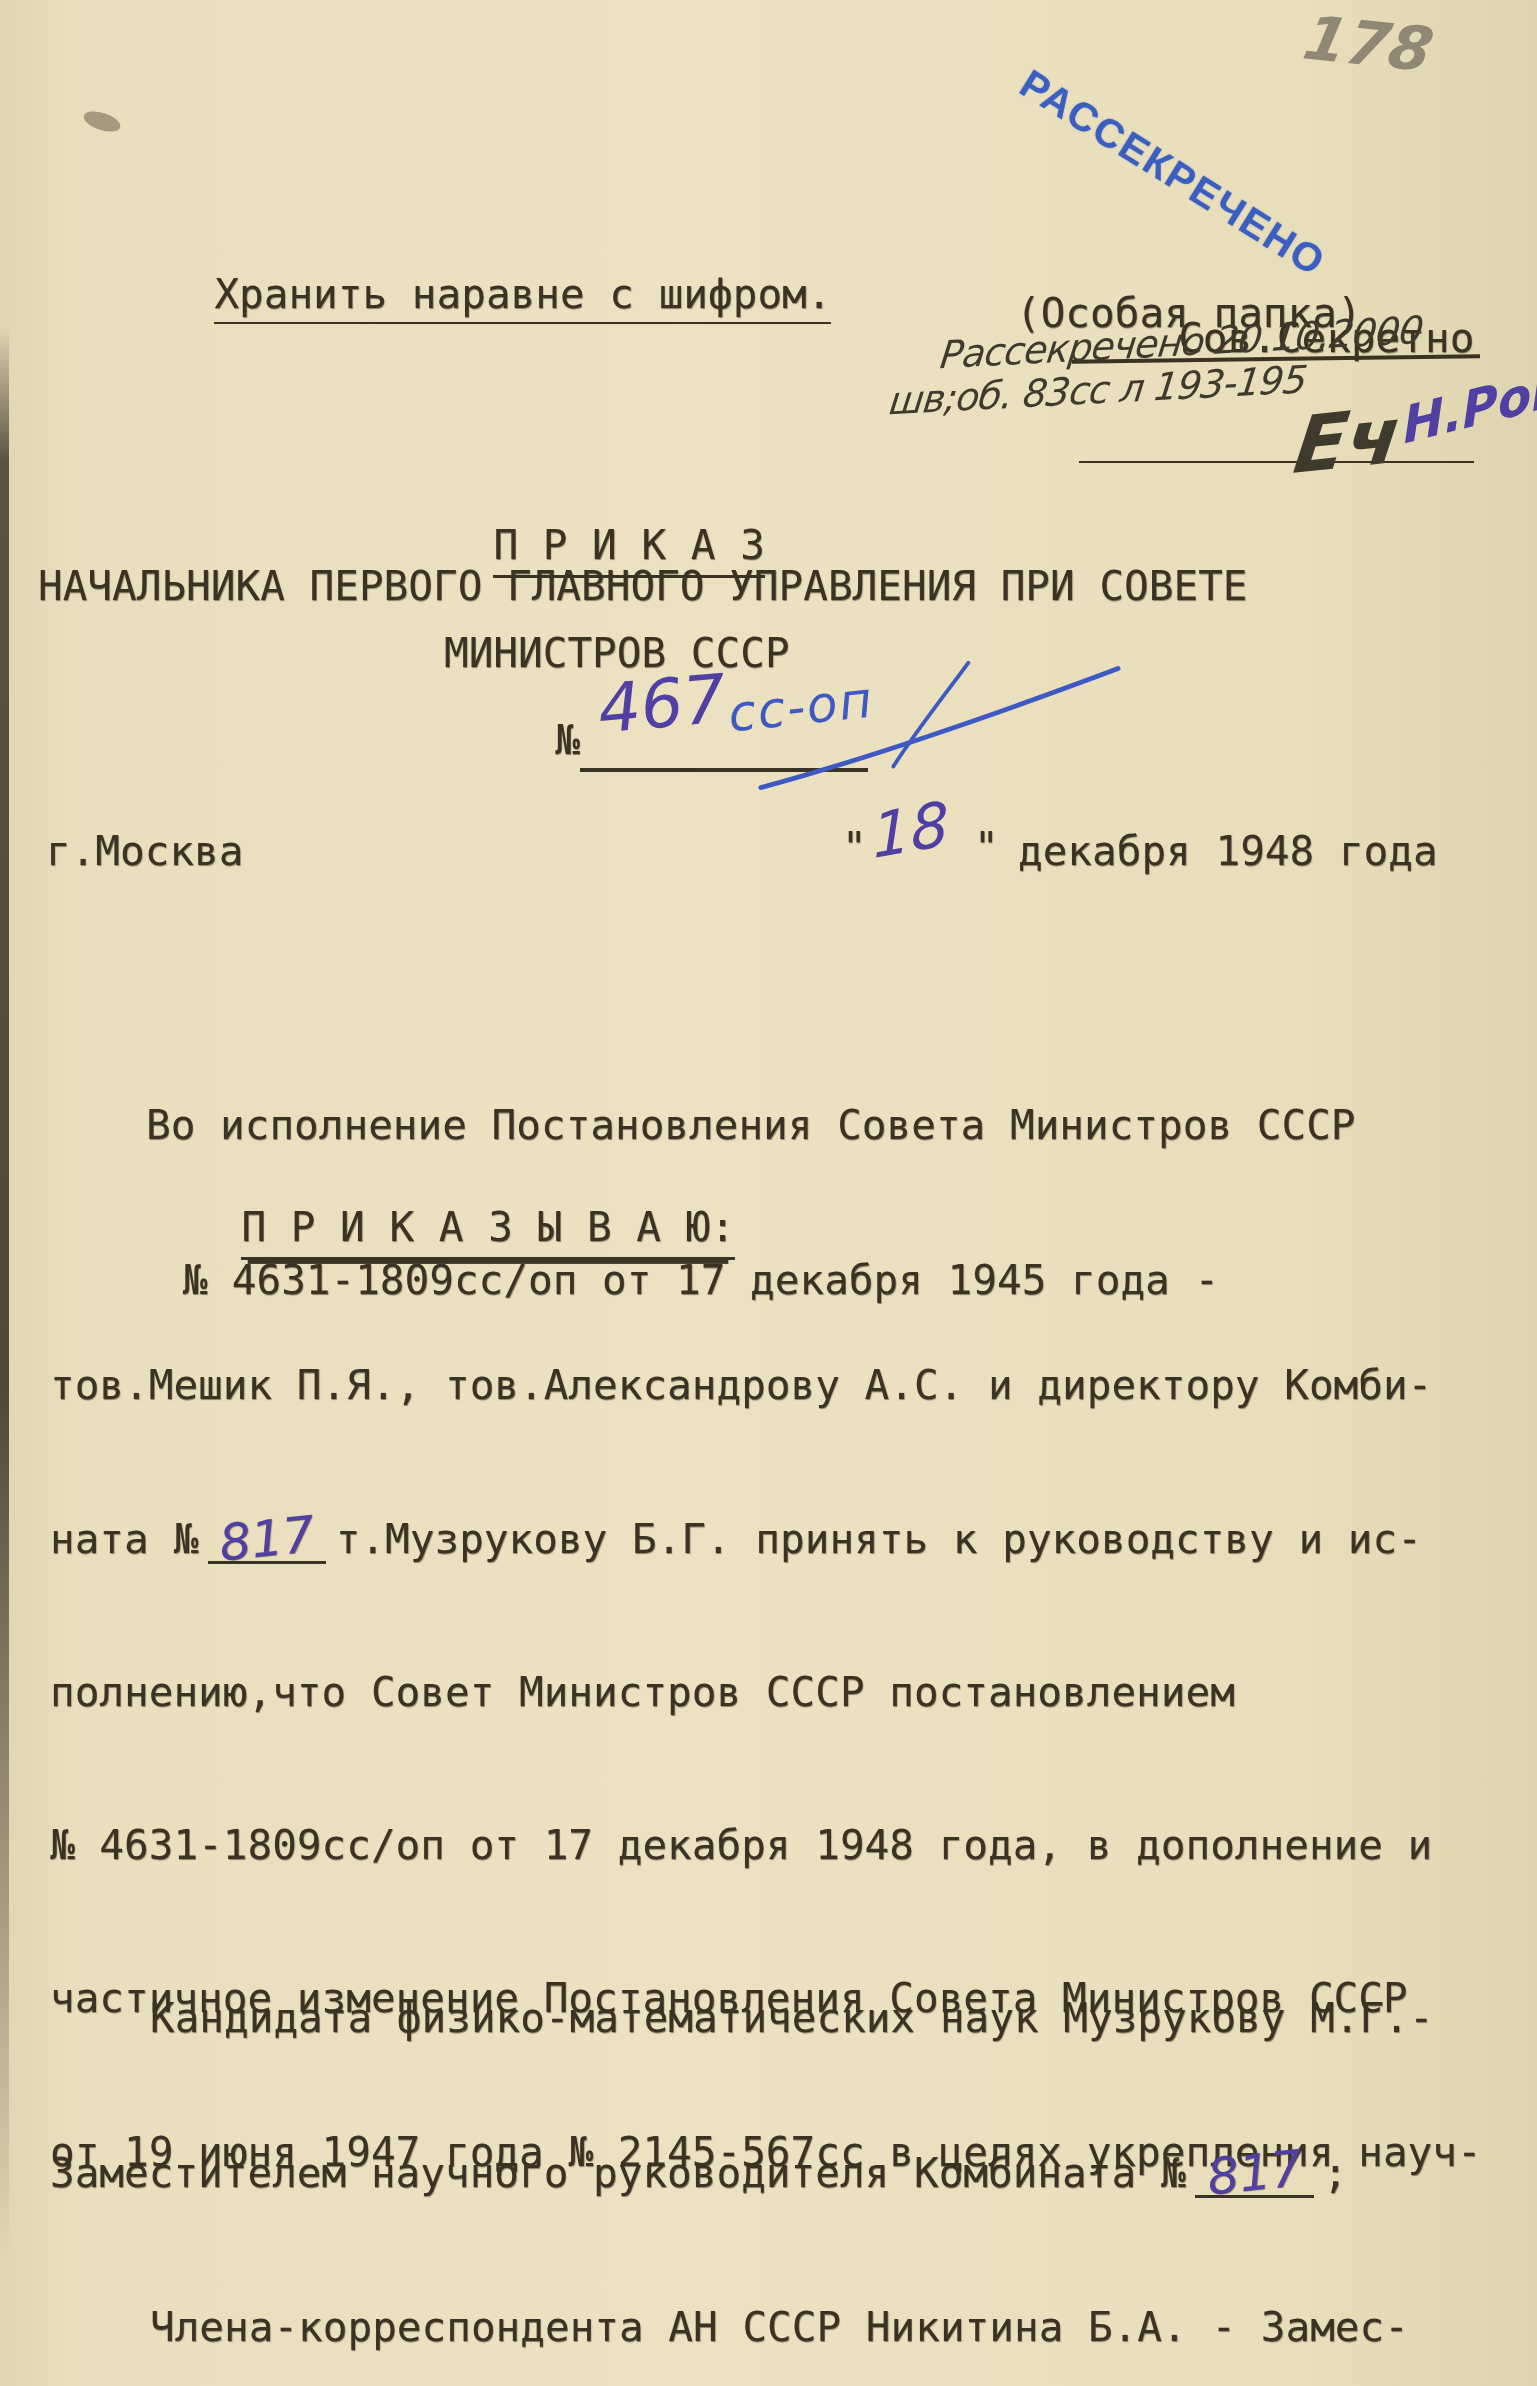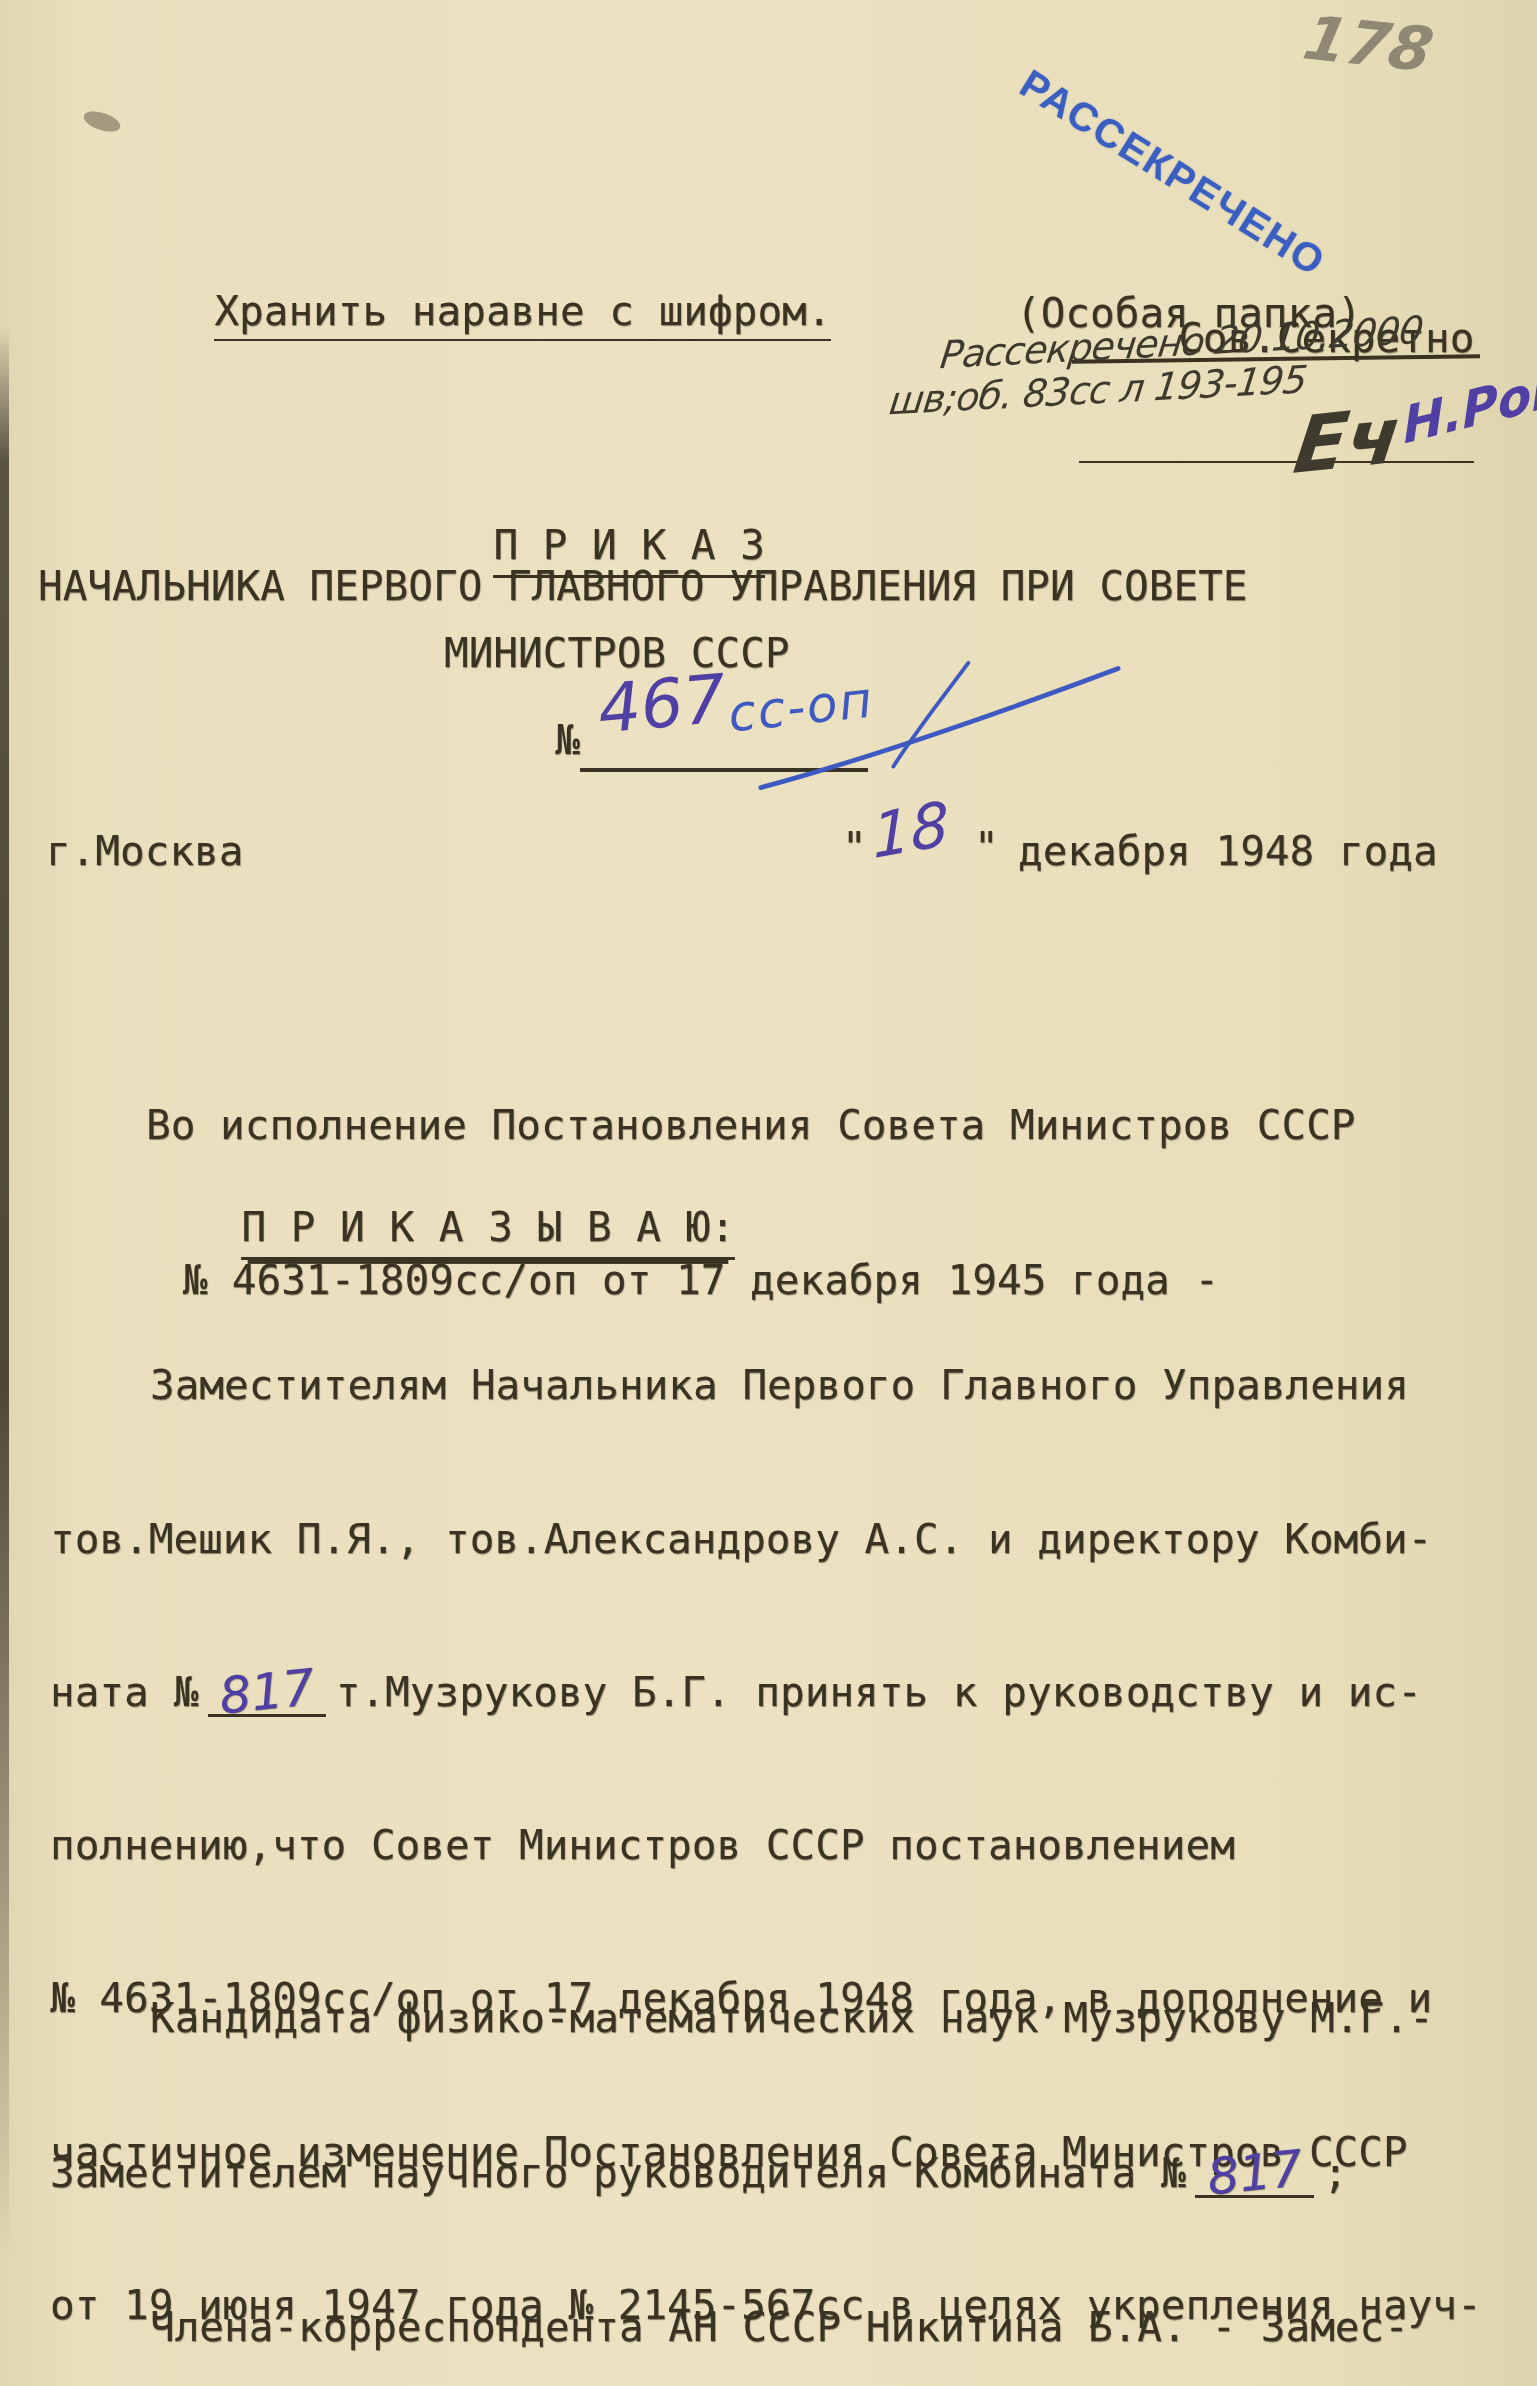--- a/index.html
+++ b/index.html
@@ -45,21 +45,21 @@
 </head>
 <body>
 
 <div id="edge-strip" class="abs"></div>
 <div id="corner-smudge" class="abs"></div>
 
 <div id="page-number" class="abs hw pencil">178</div>
 
 <div id="stamp" class="abs">РАССЕКРЕЧЕНО</div>
 
-<div class="abs tw" style="left:165px;top:241px;">
+<div class="abs tw" style="left:165px;top:224px;">
   <span class="u">Хранить наравне с шифром.</span>
 </div>
 
 <div class="abs tw" style="left:1030px;top:221px;">
   <span class="strikewrap u">
     <span>Сов.Секретно</span>
     <span class="strikeline"></span>
   </span>
 </div>
 
@@ -94,21 +94,20 @@
 <div class="abs tw" style="left:46px;top:1001px;text-align:center;">
   <div class="tl2 ind">Во исполнение Постановления Совета Министров СССР</div>
   <div class="tl2">№ 4631-1809сс/оп от 17 декабря 1945 года -</div>
 </div>
 
 <div class="abs tw" style="left:169px;top:1157px;">
   <span class="uu">П Р И К А З Ы В А Ю:</span>
 </div>
 
 <div class="abs tw" style="left:50px;top:1262px;">
-  <div class="tl ind">Заместителям Начальника Первого Главного Управления</div>
   <div class="tl">тов.Мешик П.Я., тов.Александрову А.С. и директору Комби-</div>
   <div class="tl"><span>ната №</span><span class="hwu"><span class="hw hw-purple hw817">817</span></span><span>т.Музрукову Б.Г. принять к руководству и ис-</span></div>
   <div class="tl">полнению,что Совет Министров СССР постановлением</div>
   <div class="tl">№ 4631-1809сс/оп от 17 декабря 1948 года, в дополнение и</div>
   <div class="tl">частичное изменение Постановления Совета Министров СССР</div>
   <div class="tl">от 19 июня 1947 года № 2145-567сс в целях укрепления науч-</div>
   
   
   
 </div>

